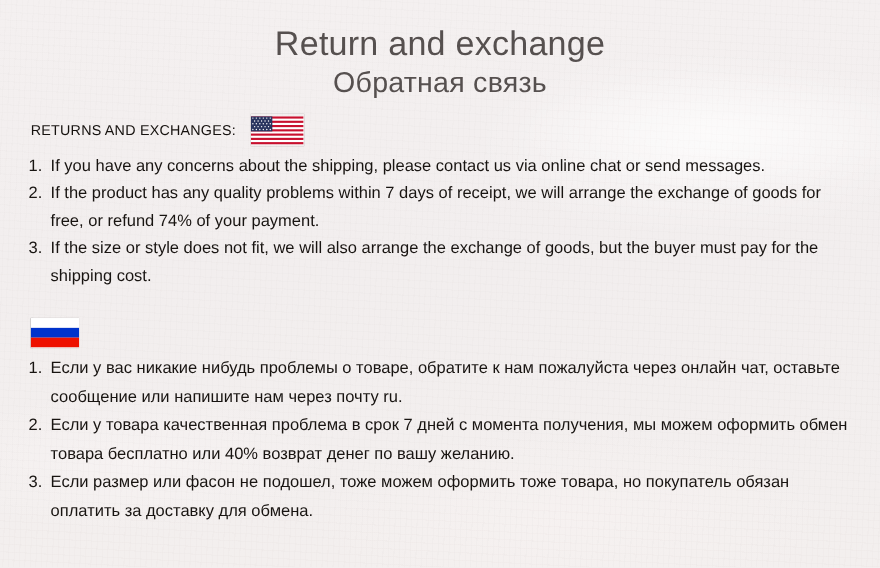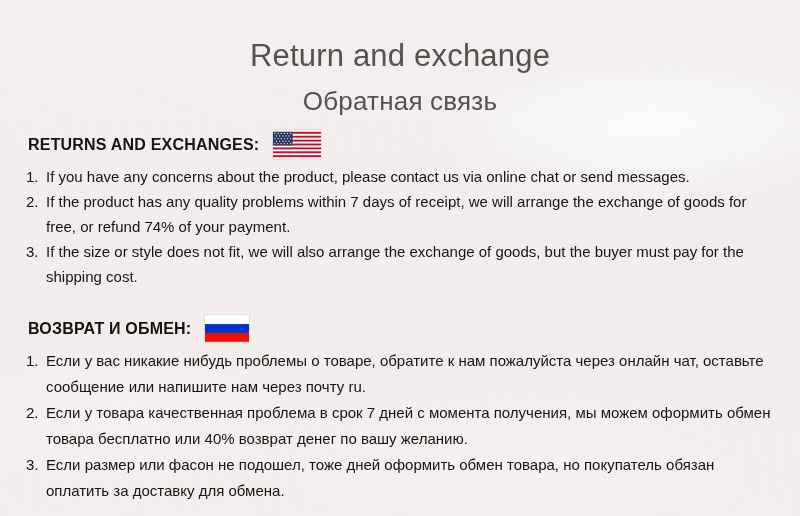--- a/index.html
+++ b/index.html
@@ -44,48 +44,48 @@
   }
 
   .content {
     position: relative;
     z-index: 2;
   }
 
   
   .title-block {
     text-align: center;
-    padding-top: 38px;
+    padding-top: 22px;
   }
   .title-en {
     font-size: 31px;
     color: #56504f;
     letter-spacing: 0.2px;
     line-height: 36px;
     font-weight: 400;
   }
   .title-ru {
     font-size: 26px;
     color: #56504f;
     letter-spacing: 0.2px;
     line-height: 32px;
     font-weight: 400;
-    margin-top: 11px;
+    margin-top: 1px;
   }
 
   
   .section-head {
     display: flex;
     align-items: center;
     gap: 14px;
     padding-left: 28px;
   }
   .section-head .label {
-    font-size: 16px;
-    font-weight: bold;
+    font-size: 13px;
+    font-weight: normal;
     color: #16120f;
     letter-spacing: 0.2px;
     white-space: nowrap;
   }
 
   
   .flag {
     display: block;
     box-shadow: 0 0 1px rgba(0,0,0,0.35);
   }
@@ -188,55 +188,54 @@
                   <circle cx="28" cy="18.8" r="1"></circle>
               </g>
             </g>
           </svg>
         </span>
       </div>
 
       <ol class="rules" id="en-list">
         <li>
           <span class="marker">1.</span>
-          <span class="body">If you have any concerns about the product, please contact us via online chat or send messages.</span>
+          <span class="body">If you have any concerns about the shipping, please contact us via online chat or send messages.</span>
         </li>
         <li>
           <span class="marker">2.</span>
           <span class="body">If the product has any quality problems within 7 days of receipt, we will arrange the exchange of goods for free, or refund 74% of your payment.</span>
         </li>
         <li>
           <span class="marker">3.</span>
           <span class="body">If the size or style does not fit, we will also arrange the exchange of goods, but the buyer must pay for the shipping cost.</span>
         </li>
       </ol>
     </div>
 
     <div id="ru-section">
       <div class="section-head">
-        <span class="label">ВОЗВРАТ И ОБМЕН:</span>
         <span>
           <svg class="flag flag-ru" viewBox="0 0 66 40" xmlns="http://www.w3.org/2000/svg" aria-hidden="true">
             <rect width="66" height="13.34" y="0" fill="#ffffff"></rect>
             <rect width="66" height="13.33" y="13.34" fill="#0033cc"></rect>
             <rect width="66" height="13.33" y="26.67" fill="#ee1100"></rect>
           </svg>
         </span>
       </div>
 
       <ol class="rules" id="ru-list">
         <li>
           <span class="marker">1.</span>
           <span class="body">Если  у вас никакие нибудь проблемы о товаре, обратите к нам пожалуйста через онлайн чат, оставьте сообщение или напишите нам через почту ru.</span>
         </li>
         <li>
           <span class="marker">2.</span>
           <span class="body">Если у товара качественная проблема в срок 7 дней с момента получения, мы можем оформить обмен товара бесплатно или 40% возврат денег по вашу желанию.</span>
         </li>
         <li>
           <span class="marker">3.</span>
-          <span class="body">Если размер или фасон не подошел, тоже дней оформить обмен товара, но покупатель обязан оплатить за доставку для обмена.</span>
+          <span class="body">Если размер или фасон не подошел, тоже можем оформить тоже товара, но покупатель обязан оплатить за доставку для обмена.</span>
         </li>
       </ol>
     </div>
 
   </div>
 </div>
 
 </body></html>

